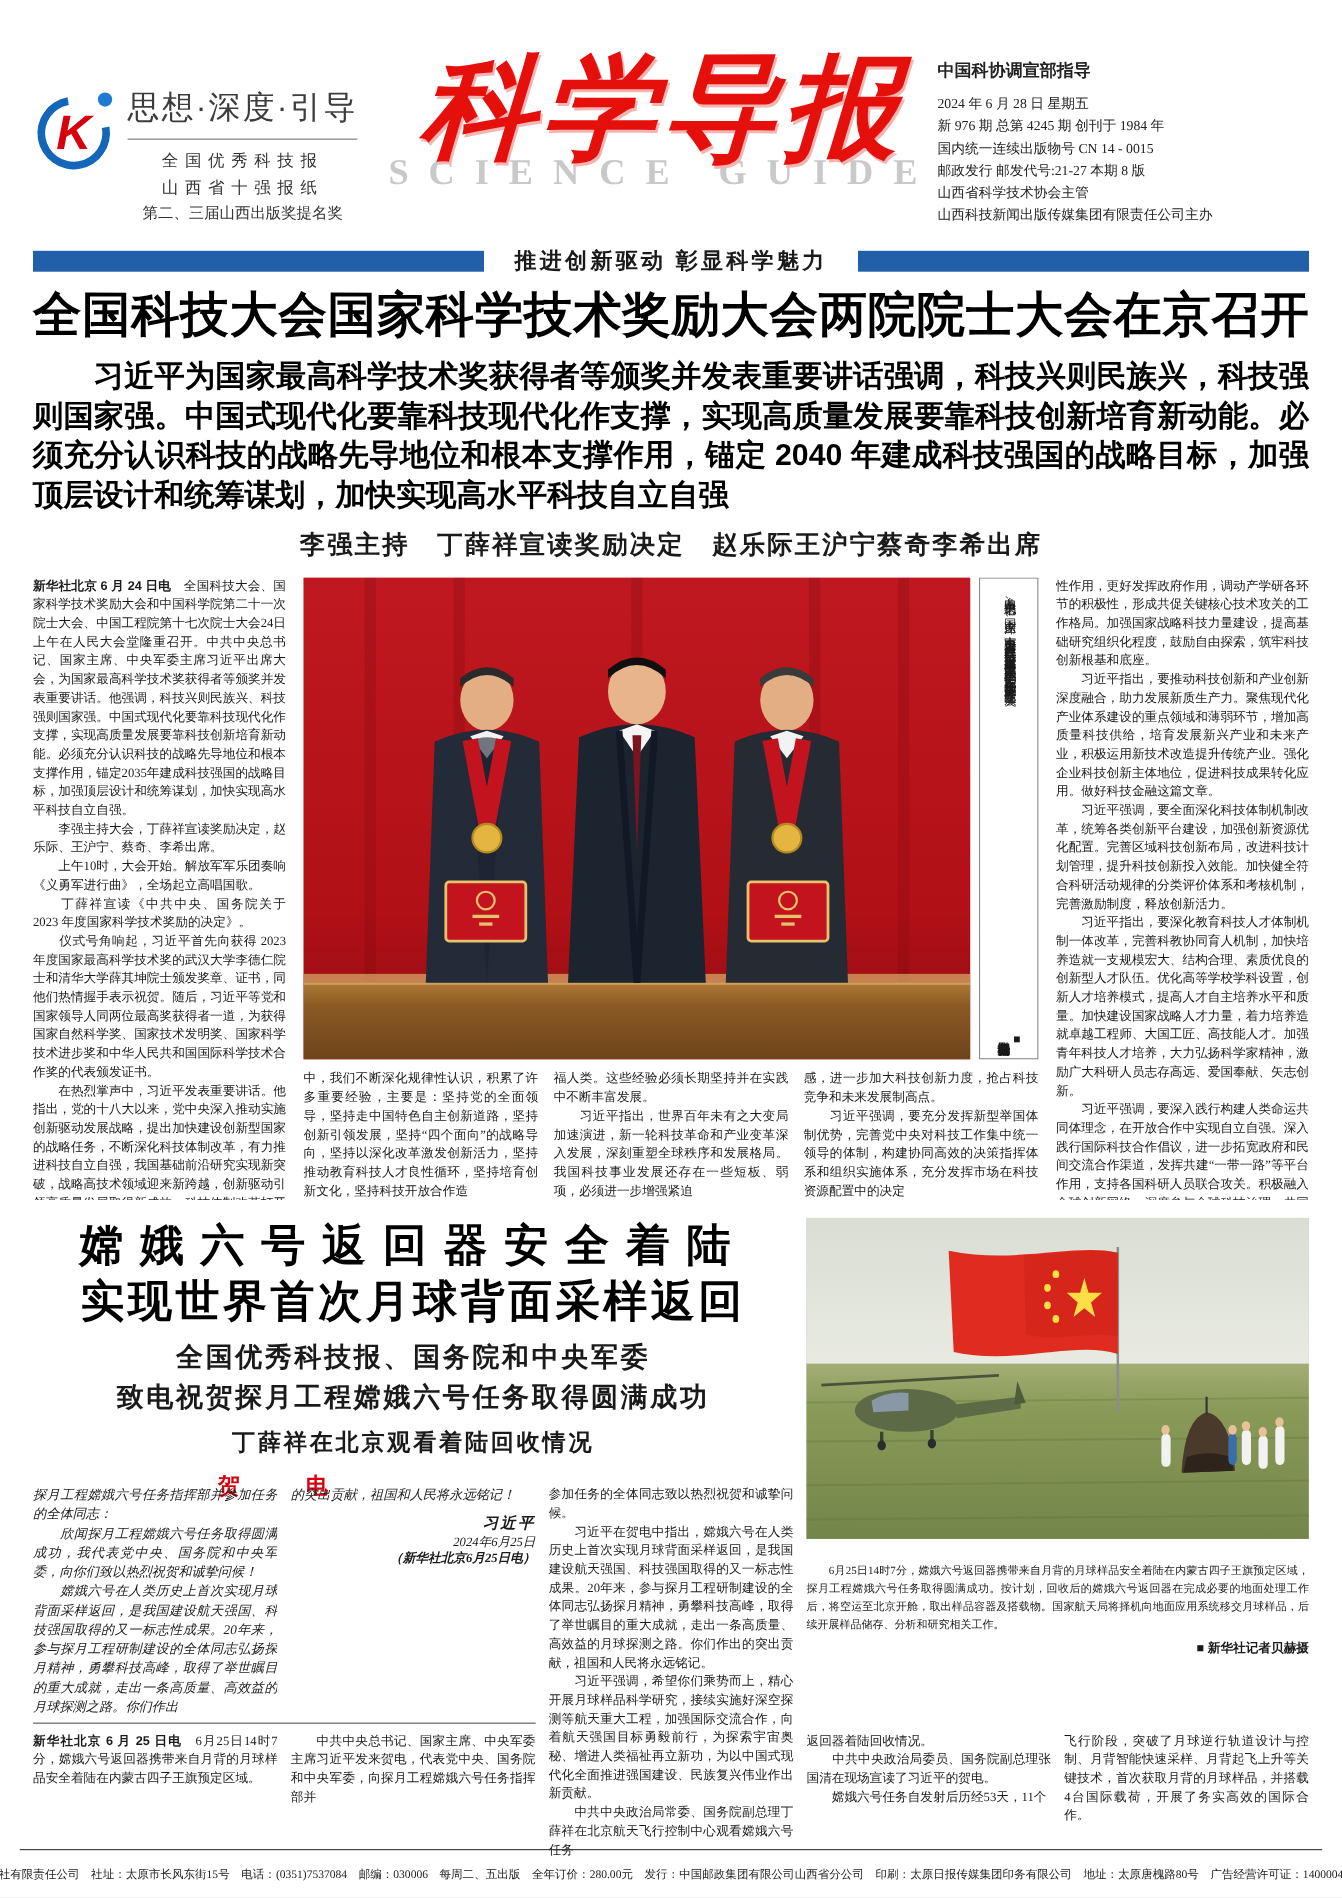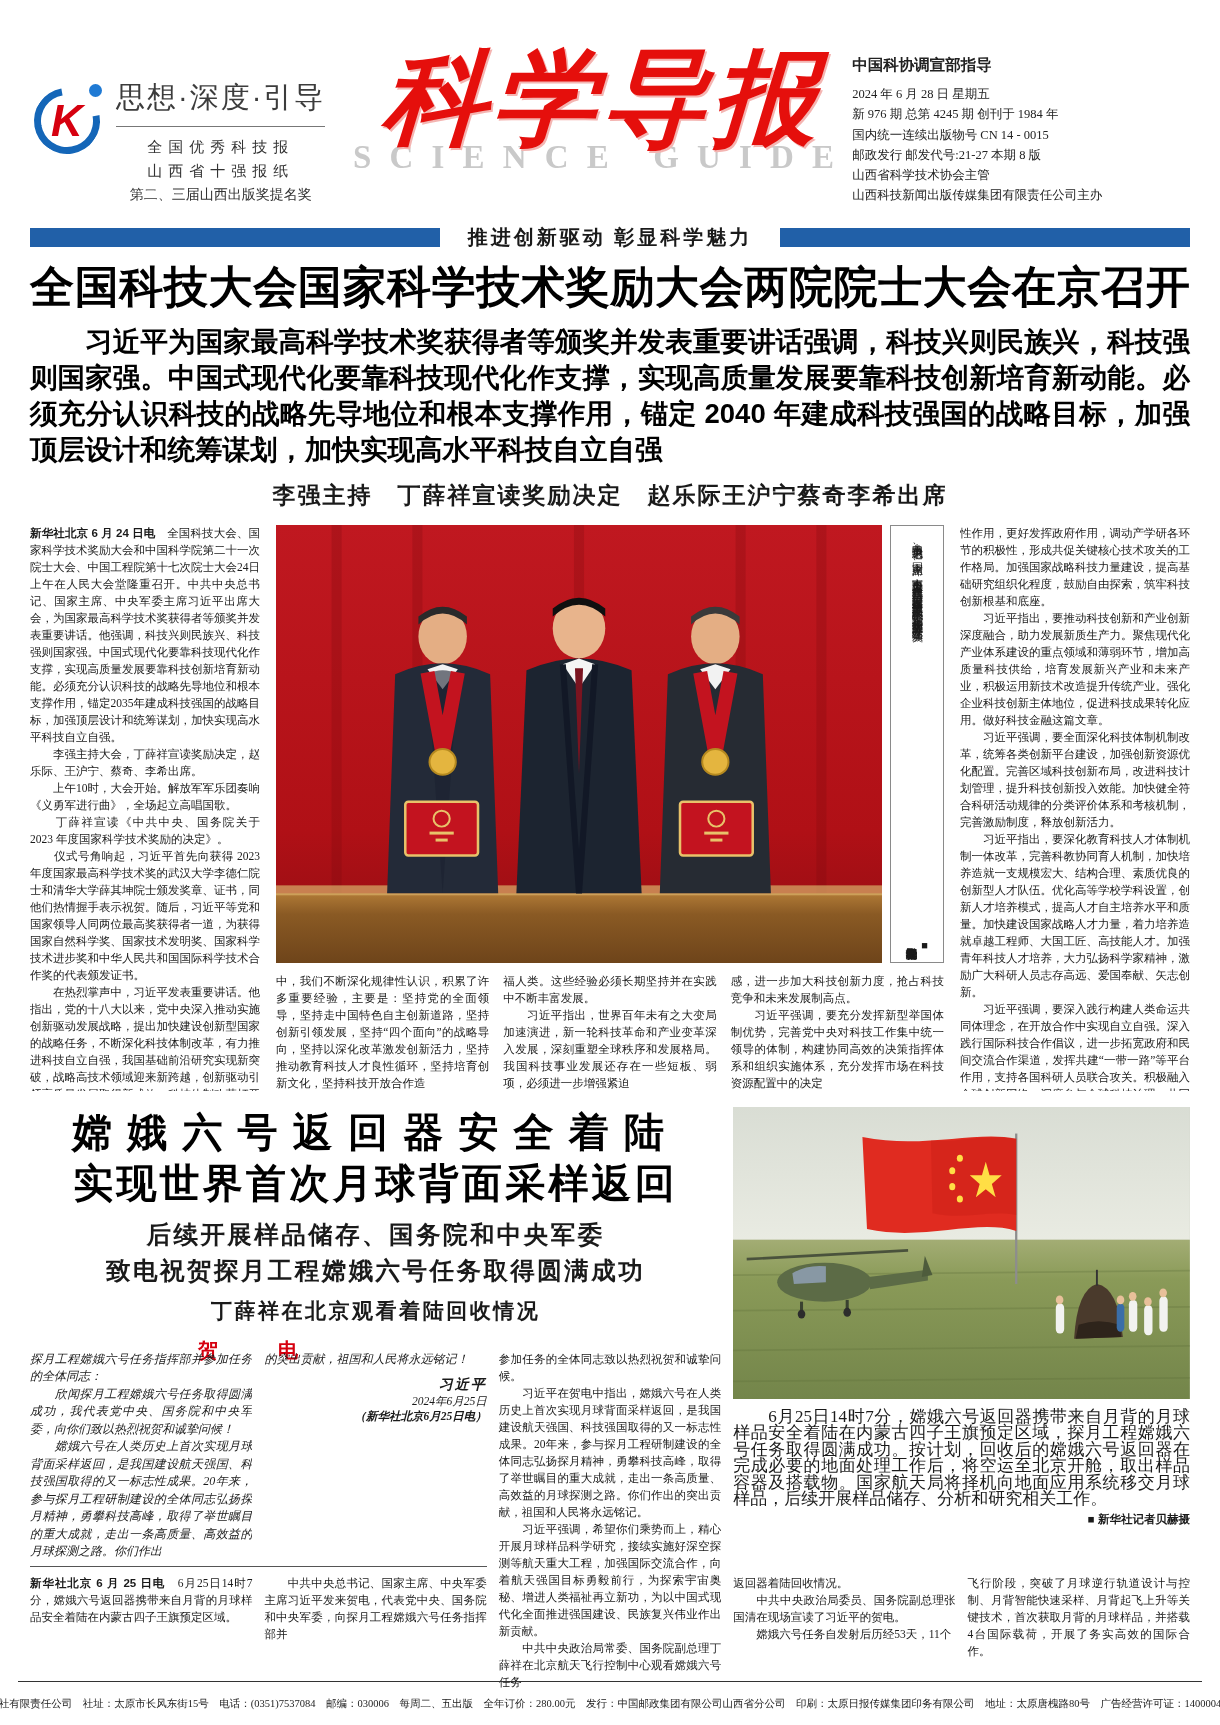--- a/index.html
+++ b/index.html
@@ -87,21 +87,21 @@
   .sign p:nth-child(3) { font-size:11.5px; font-weight:700; }
   .rule { grid-column:1/3; grid-row:3; border-top:1.5px solid #555; align-self:center; }
   .sc1 { grid-column:1; grid-row:4; }
   .sc2 { grid-column:2; grid-row:4; }
   .scC { grid-column:3; grid-row:2/5; }
   .scD { grid-column:4; grid-row:4; }
   .scE { grid-column:5; grid-row:4; }
 
   .photo-block { grid-column:4/6; grid-row:1/4; display:flex; flex-direction:column; }
   .photo2 { width:100%; height:292px; background:#cfd3c8; }
-  .pcaption { margin-top:10px; font-size:17px; line-height:16.5px; text-align:justify; }
+  .pcaption { margin-top:22px; font-size:10px; line-height:16.5px; text-align:justify; }
   .pcredit { text-align:right; font-family:"Liberation Sans",sans-serif; font-weight:700; font-size:11.5px; margin-top:4px; }
 
   
   .footer { position:absolute; left:0; right:0; bottom:0; height:44px; margin:0 18px;
     border-top:1.5px solid #333; display:flex; align-items:center; justify-content:center; }
   .footer p { font-size:10.5px; color:#222; white-space:nowrap; }
 </style>
 </head>
 <body>
 
@@ -256,21 +256,21 @@
     </div>
   </div>
 
   <div class="inner">
     <div class="bottom">
 
       <div class="b-headlines">
         <div class="bh1 spaced">嫦娥六号返回器安全着陆</div>
         <div class="bh1 tight">实现世界首次月球背面采样返回</div>
         <div class="bh2">
-          <div>后续开展样品储存、国务院和中央军委</div>
+          <div>全国优秀科技报、国务院和中央军委</div>
           <div>致电祝贺探月工程嫦娥六号任务取得圆满成功</div>
         </div>
         <div class="bh3">丁薛祥在北京观看着陆回收情况</div>
         <div class="letter-title">贺　电</div>
       </div>
 
       <div class="lc1 letter">
           <p class="para">探月工程嫦娥六号任务指挥部并参加任务的全体同志：</p>
           <p class="para">　　欣闻探月工程嫦娥六号任务取得圆满成功，我代表党中央、国务院和中央军委，向你们致以热烈祝贺和诚挚问候！</p>
           <p class="para">　　嫦娥六号在人类历史上首次实现月球背面采样返回，是我国建设航天强国、科技强国取得的又一标志性成果。20年来，参与探月工程研制建设的全体同志弘扬探月精神，勇攀科技高峰，取得了举世瞩目的重大成就，走出一条高质量、高效益的月球探测之路。你们作出</p>

